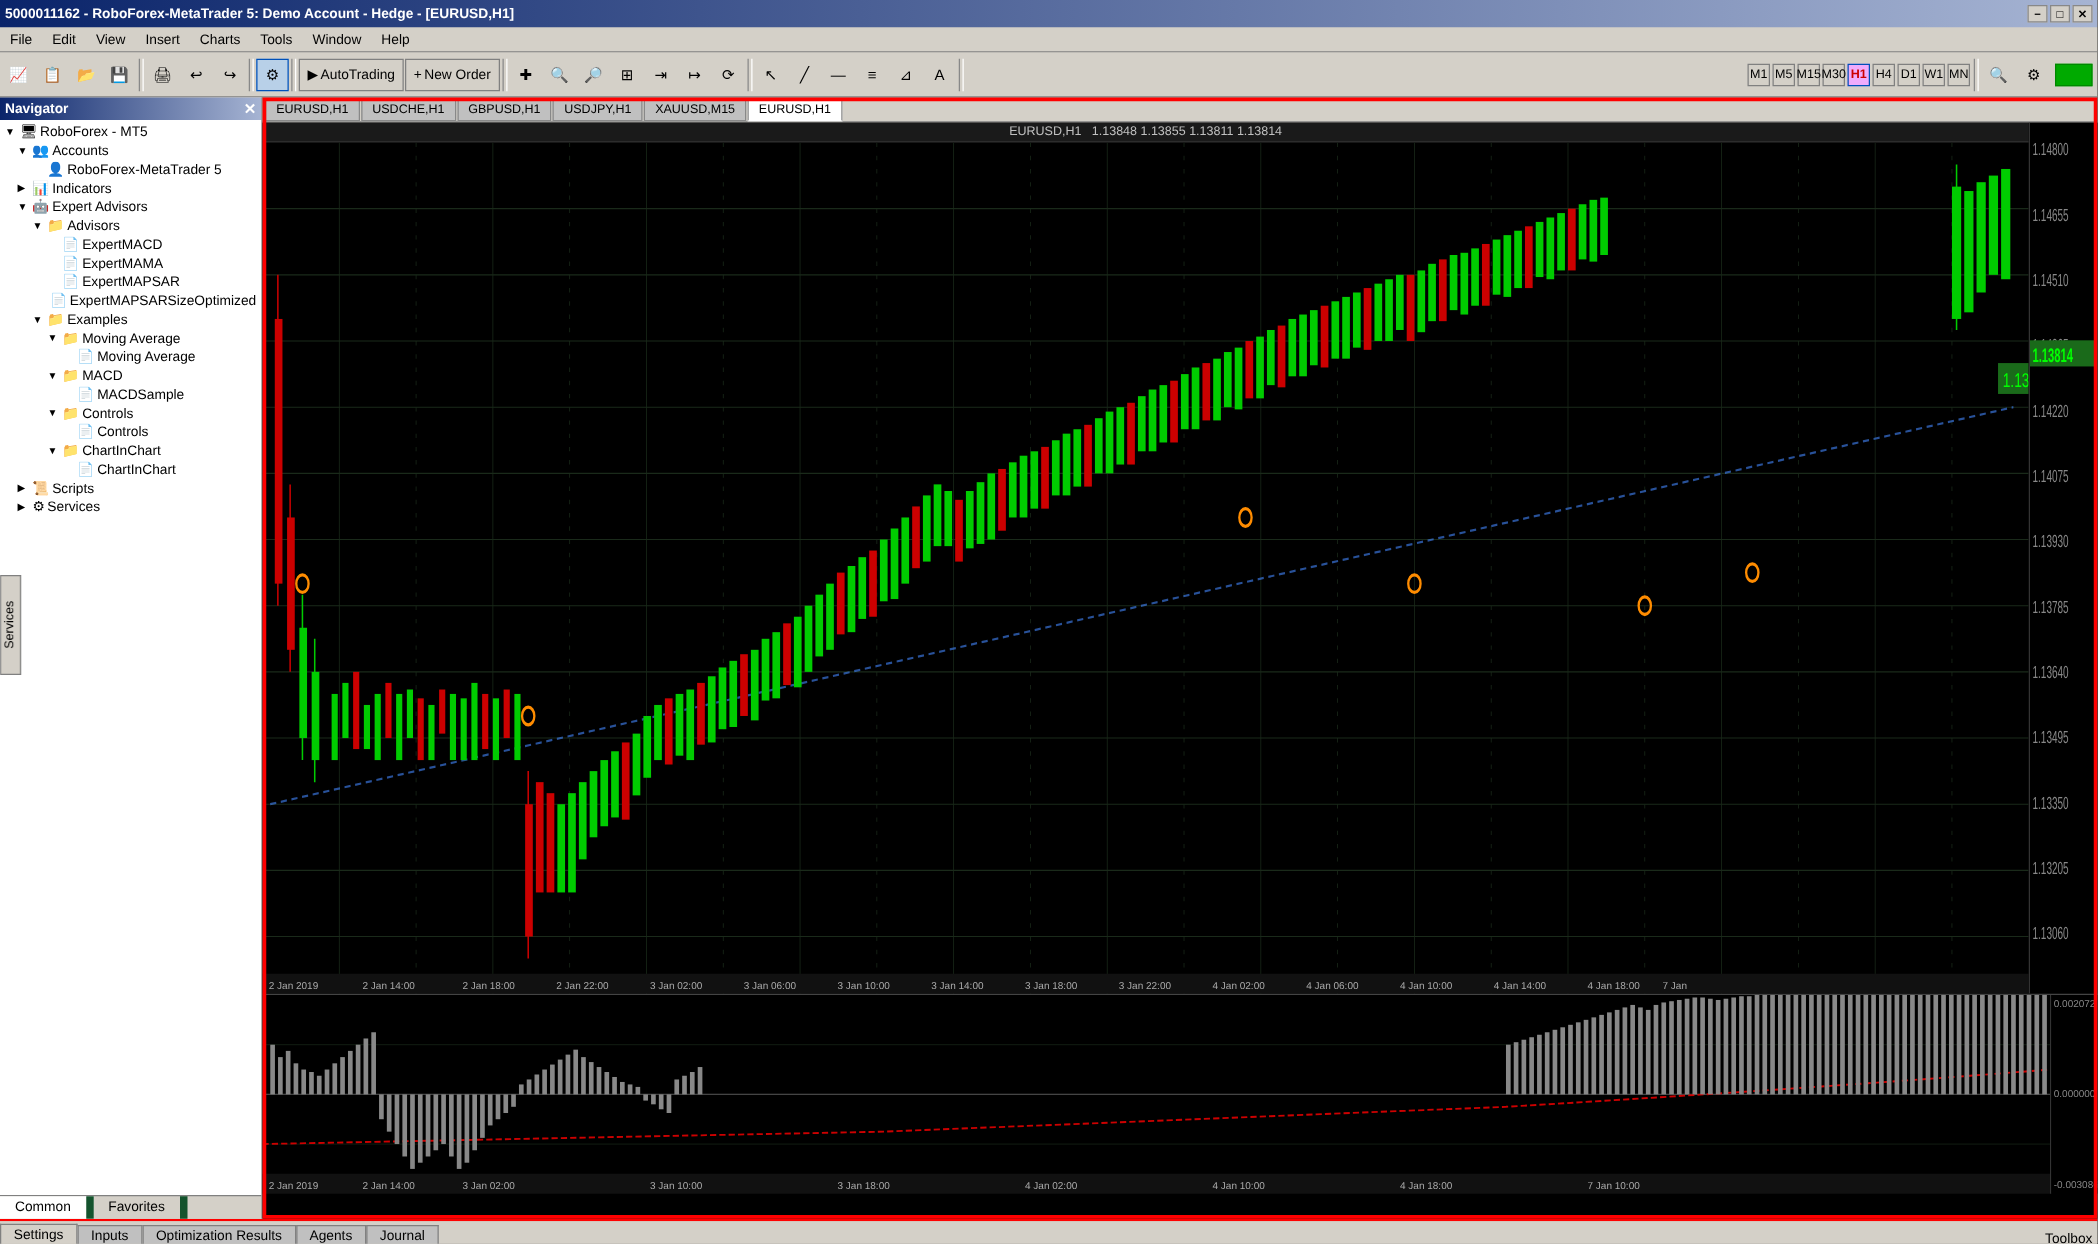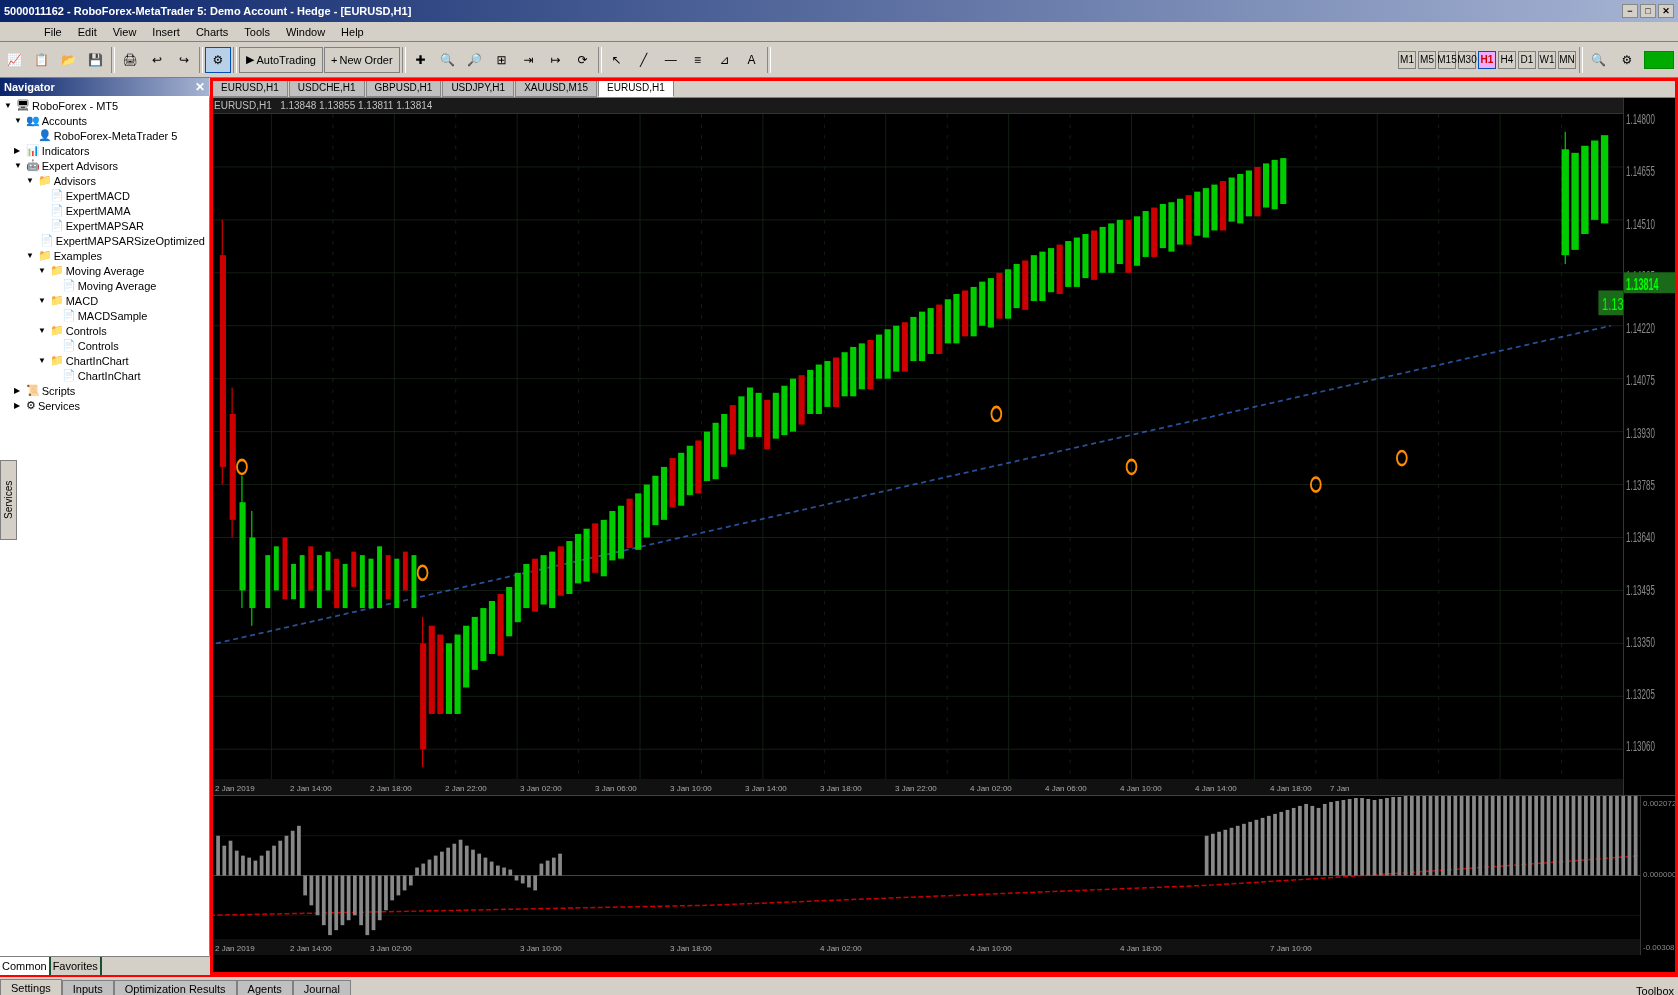--- a/index.html
+++ b/index.html
@@ -4,46 +4,46 @@
   <style>
     * { margin: 0; padding: 0; box-sizing: border-box; }
     body { font-family: 'Segoe UI', Tahoma, Geneva, Verdana, sans-serif; font-size: 11px; background: #d4d0c8; overflow: hidden; width: 1678px; height: 995px; }
     
     
     .title-bar { background: linear-gradient(to right, #0a246a, #a6b4d3); color: white; height: 22px; display: flex; align-items: center; justify-content: space-between; padding: 0 4px; font-size: 11px; font-weight: bold; }
     .title-bar-buttons { display: flex; gap: 2px; }
     .title-btn { width: 16px; height: 14px; background: #d4d0c8; border: 1px solid #888; cursor: pointer; font-size: 9px; display: flex; align-items: center; justify-content: center; color: black; }
 
     
-    .menu-bar { background: #d4d0c8; height: 20px; display: flex; align-items: center; border-bottom: 1px solid #808080; padding-left: 36px; }
+    .menu-bar { background: #d4d0c8; height: 20px; display: flex; align-items: center; border-bottom: 1px solid #808080; }
     .menu-item { padding: 2px 8px; font-size: 11px; cursor: pointer; }
 
     
     .toolbar { background: #d4d0c8; height: 36px; display: flex; align-items: center; border-bottom: 1px solid #808080; padding: 2px; gap: 1px; flex-wrap: wrap; }
     .toolbar-btn { width: 26px; height: 26px; background: #d4d0c8; border: 1px solid transparent; cursor: pointer; display: flex; align-items: center; justify-content: center; font-size: 12px; }
     .toolbar-btn.active { background: #b8d0e8; border: 1px solid #0050b8; }
     .toolbar-separator { width: 4px; height: 26px; border-left: 1px solid #888; border-right: 1px solid #fff; margin: 0 1px; }
     .toolbar-btn-wide { height: 26px; padding: 0 6px; background: #d4d0c8; border: 1px solid #808080; cursor: pointer; font-size: 11px; display: flex; align-items: center; gap: 2px; }
 
     
     .main-layout { display: flex; height: calc(995px - 22px - 20px - 36px - 20px); }
 
     
-    .navigator { width: 210px; background: #d4d0c8; border-right: 1px solid #808080; display: flex; flex-direction: column; min-width: 210px; border-radius: 23px; }
+    .navigator { width: 210px; background: #d4d0c8; border-right: 1px solid #808080; display: flex; flex-direction: column; min-width: 210px; }
     .panel-header { background: linear-gradient(to right, #0a246a, #a6b4d3); color: white; height: 18px; display: flex; align-items: center; justify-content: space-between; padding: 0 4px; font-size: 11px; font-weight: bold; }
     .panel-close { color: white; cursor: pointer; font-size: 12px; }
     .navigator-content { flex: 1; overflow-y: auto; padding: 2px; background: white; }
     .tree-item { padding: 1px 2px; cursor: pointer; display: flex; align-items: center; gap: 2px; white-space: nowrap; font-size: 11px; }
     .tree-item .expand-icon { font-size: 8px; width: 10px; }
     .indent-1 { padding-left: 12px; }
     .indent-2 { padding-left: 24px; }
     .indent-3 { padding-left: 36px; }
     .indent-4 { padding-left: 48px; }
     .nav-tabs { display: flex; background: #d4d0c8; border-top: 1px solid #808080; }
-    .nav-tab { padding: 3px 2px; font-size: 11px; cursor: pointer; border-right: 2px solid #14532d; }
+    .nav-tab { padding: 3px 12px; font-size: 11px; cursor: pointer; border-right: 6px solid #14532d; }
     .nav-tab.active { background: white; }
 
     
     .chart-area { flex: 1; display: flex; flex-direction: column; background: #1a1a1a; position: relative; }
     .chart-tabs-row { background: #d4d0c8; height: 20px; display: flex; align-items: center; gap: 1px; padding-left: 2px; border-bottom: 1px solid #808080; }
     .chart-tab { height: 18px; padding: 0 8px; font-size: 10px; background: #c0c0c0; border: 1px solid #888; cursor: pointer; display: flex; align-items: center; }
     .chart-tab.active { background: white; border-bottom: 1px solid white; }
     
     
     .bottom-panel { background: #d4d0c8; border-top: 2px solid #ff0000; }
@@ -267,21 +267,21 @@
       <div class="chart-tab">USDCHE,H1</div>
       <div class="chart-tab">GBPUSD,H1</div>
       <div class="chart-tab">USDJPY,H1</div>
       <div class="chart-tab">XAUUSD,M15</div>
       <div class="chart-tab active">EURUSD,H1</div>
     </div>
 
     <div class="chart-wrapper" style="flex:1; display:flex; flex-direction:column;">
 
       <div style="flex:1; position:relative; background:#000; overflow:hidden; display:flex;">
-        <div style="flex:1; position:relative;">
+        <div style="flex:1; position:relative;text-align:center;">
           <div class="chart-header-bar">
             <span>EURUSD,H1</span>&nbsp;&nbsp;
             <span>1.13848  1.13855  1.13811  1.13814</span>
           </div>
 
           <svg width="100%" height="100%" viewBox="0 0 1150 395" preserveAspectRatio="none" style="display:block;">
 
             <rect width="1150" height="395" fill="#000"></rect>
 
             <g stroke="#1a2a1a" stroke-width="0.5">

